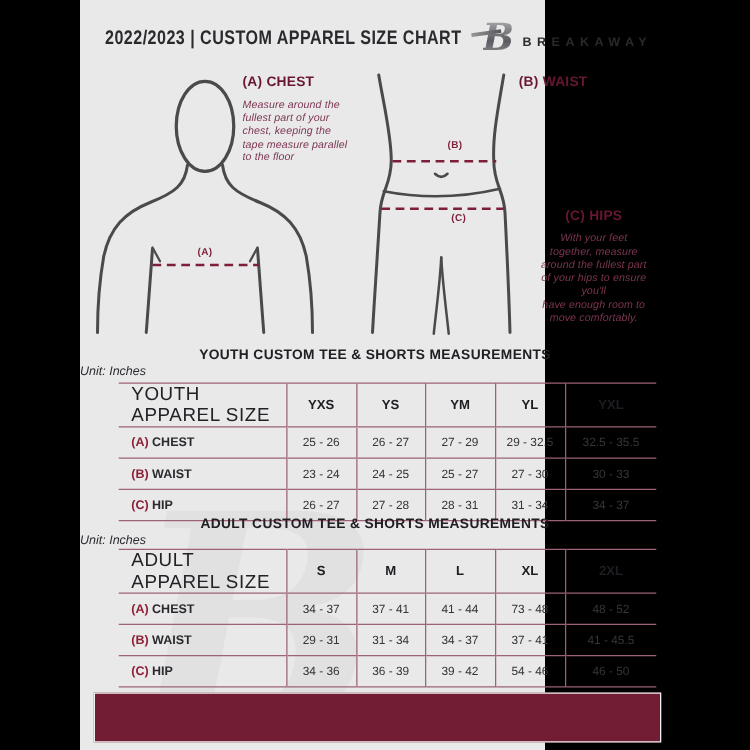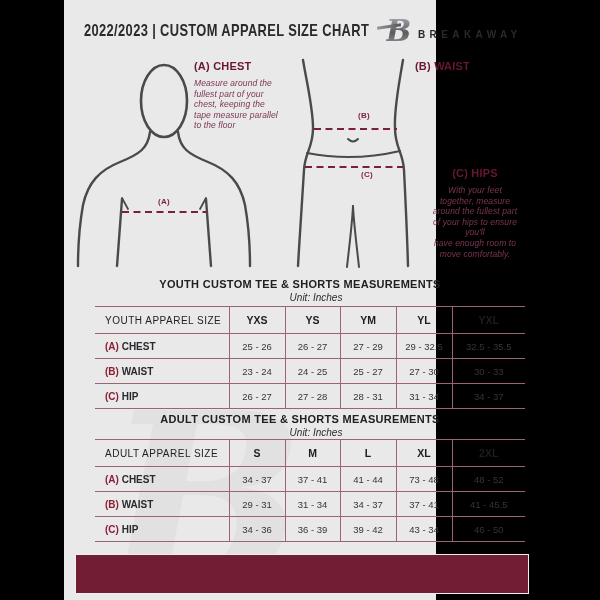--- a/index.html
+++ b/index.html
@@ -55,40 +55,40 @@
   .instr p{
     margin:0;font-size:8.5px;line-height:10.6px;color:#7c3552;font-style:italic;letter-spacing:.1px;
   }
 
   
   .section-title{
     position:absolute;left:0;width:472px;text-align:center;
     font-size:11px;font-weight:bold;color:#202024;letter-spacing:.3px;
   }
   .section-unit{
-    position:absolute;left:16px;width:472px;text-align:center;
+    position:absolute;left:0;width:472px;
     font-size:10px;font-style:italic;color:#2c2c30;
   }
   #yt-title{top:278px;} #yt-unit{top:292px;}
   #at-title{top:413px;} #at-unit{top:427px;}
 
   table.size-table{
     position:absolute;left:31px;width:430px;
     border-collapse:collapse;table-layout:fixed;
   }
   #youth-table{top:306px;}
   #adult-table{top:439px;}
   .size-table thead tr{border-top:1.4px solid #9d6274;border-bottom:1.4px solid #9d6274;}
   .size-table tbody tr{border-bottom:1.4px solid #9d6274;}
   .size-table th,.size-table td{padding:0;}
   .size-table th:not(:first-child),.size-table td:not(:first-child){border-left:1.4px solid #9d6274;}
   .size-table th{height:26px;}
   .size-table td{height:24px;}
   .size-table .label-h{
-    text-align:left;padding-left:10px;font-size:10px;font-weight:normal;
+    text-align:left;padding-left:10px;font-size:15px;font-weight:normal;
     color:#222226;letter-spacing:.5px;
   }
   .size-table .size-h{text-align:center;font-size:10.5px;font-weight:bold;color:#1d1d22;}
   .size-table .row-label{
     text-align:left;padding-left:10px;font-size:10px;color:#2a2a2e;font-weight:bold;
   }
   .size-table .row-label .key{color:#8c1f35;font-weight:bold;}
   .size-table .val{text-align:center;font-size:9.5px;color:#35353a;}
 
   
@@ -244,20 +244,20 @@
           <td class="val">31 - 34</td>
           <td class="val">34 - 37</td>
           <td class="val">37 - 41</td>
           <td class="val">41 - 45.5</td>
         </tr>
         <tr>
           <td class="row-label"><span class="key">(C) </span>HIP</td>
           <td class="val">34 - 36</td>
           <td class="val">36 - 39</td>
           <td class="val">39 - 42</td>
-          <td class="val">43 - 34</td>
+          <td class="val">54 - 46</td>
           <td class="val">46 - 50</td>
         </tr>
       </tbody>
     </table>
 
   <div class="footer-bar"></div>
 </div>
 
 </body></html>

